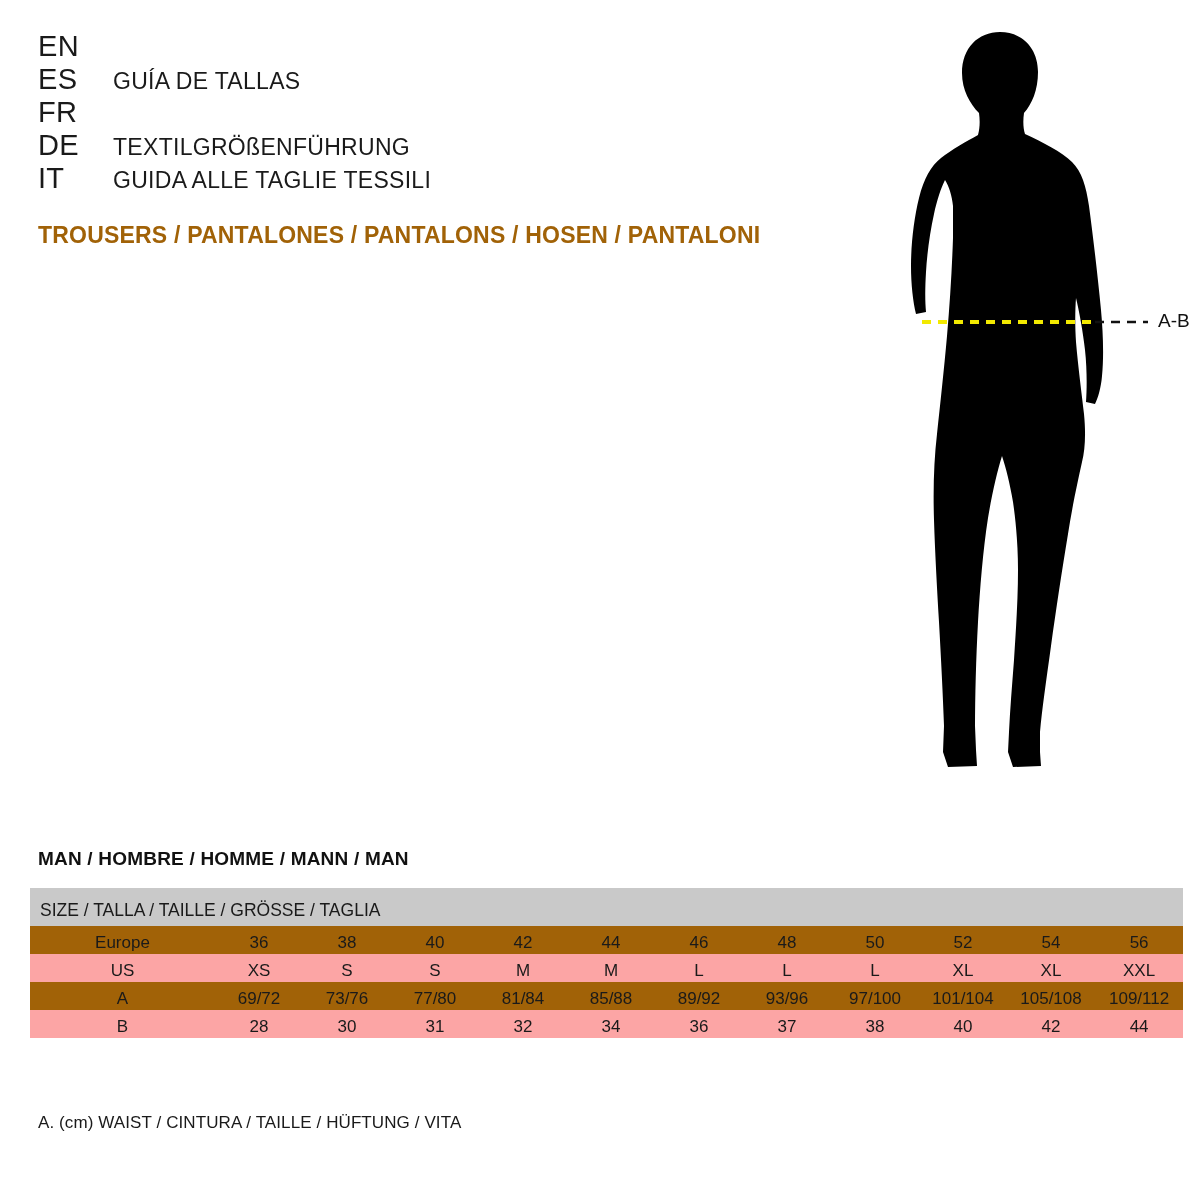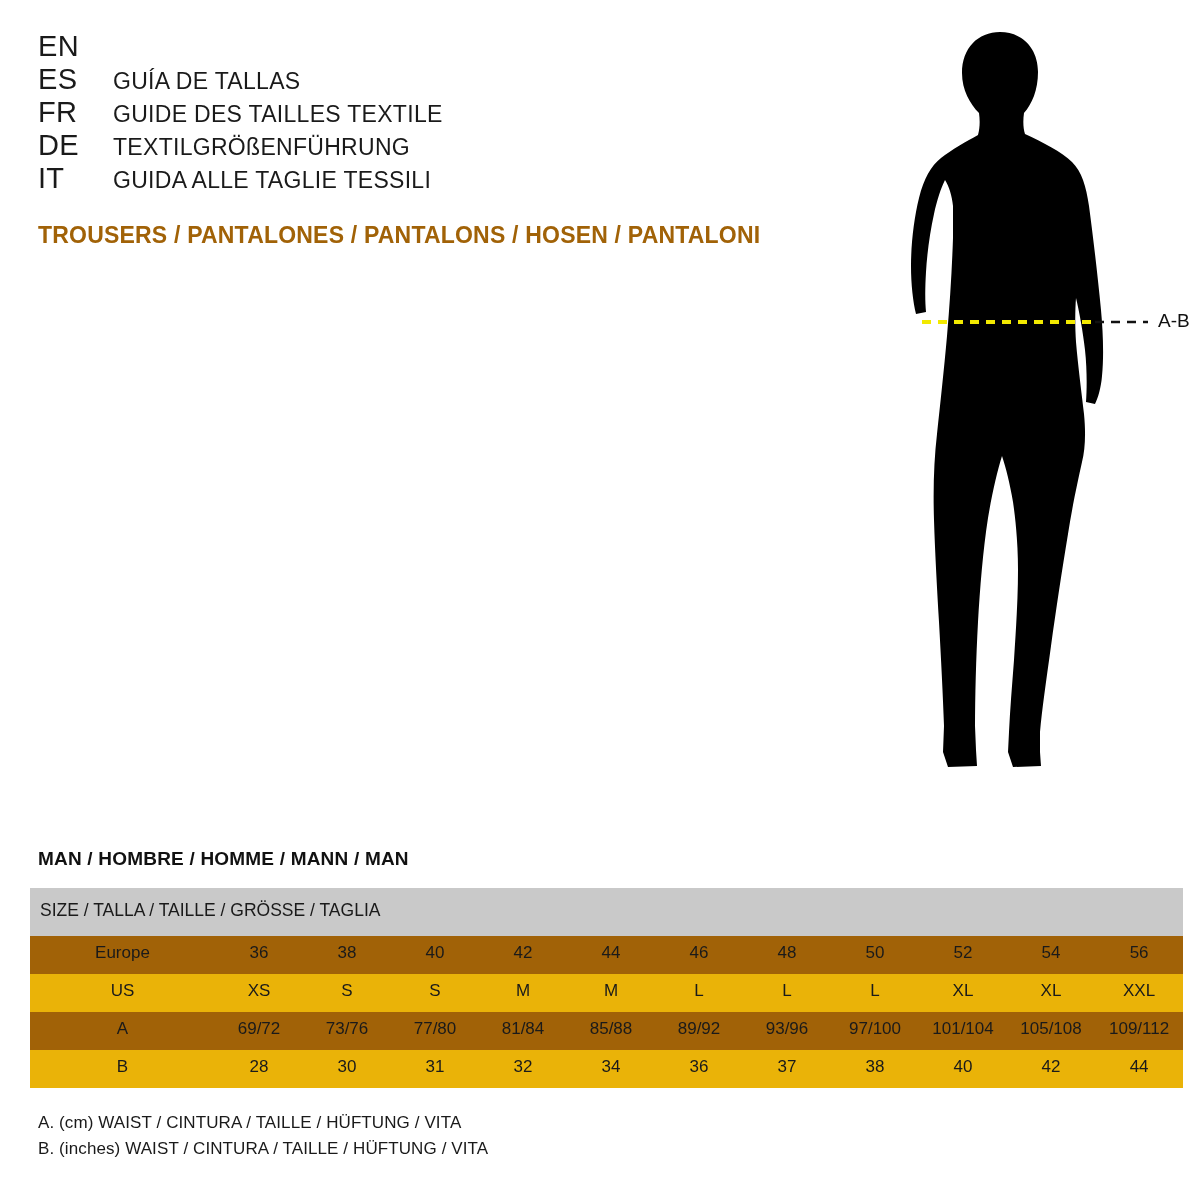--- a/index.html
+++ b/index.html
@@ -75,36 +75,36 @@
   }
   table.size-table {
     border-collapse: collapse;
     width: 1150px;
     table-layout: fixed;
   }
   table.size-table td, table.size-table th {
     font-size: 17px;
     font-weight: normal;
     text-align: center;
-    padding: 7px 0 11px 0;
+    padding: 7px 0 1px 0;
     color: #1a1a1a;
     border: none;
   }
   table.size-table th.head-cell {
     text-align: left;
     padding-left: 10px;
     font-size: 17.5px;
     font-weight: normal;
   }
   tr.header-row td, tr.header-row th {
     background: #c9c9c9;
     height: 30px;
   }
   tr.row-light td { background: #a16207; }
-  tr.row-shade td { background: #eab308; }
+  tr.row-shade td { background: #fca5a5; }
   td.rowlabel {
     text-align: left;
     padding-left: 10px;
   }
   
   #footnotes {
     position: absolute;
     left: 38px;
     top: 1110px;
     width: 900px;
@@ -122,21 +122,20 @@
 <div id="lang-block">
   <div class="lang-row">
     <span class="lang-code">EN</span>
   </div>
   <div class="lang-row">
     <span class="lang-code">ES</span>
     <span class="lang-text">GUÍA DE TALLAS</span>
   </div>
   <div class="lang-row">
     <span class="lang-code">FR</span>
-    <span class="lang-text">GUIDE DES TAILLES TEXTILE</span>
   </div>
   <div class="lang-row">
     <span class="lang-code">DE</span>
     <span class="lang-text">TEXTILGRÖßENFÜHRUNG</span>
   </div>
   <div class="lang-row">
     <span class="lang-code">IT</span>
     <span class="lang-text">GUIDA ALLE TAGLIE TESSILI</span>
   </div>
 </div>
@@ -292,14 +291,13 @@
         <td>40</td>
         <td>42</td>
         <td>44</td>
       </tr>
     </tbody>
   </table>
 </div>
 
 <div id="footnotes">
   <div class="footnote">A. (cm) WAIST / CINTURA / TAILLE / HÜFTUNG / VITA</div>
-  <div class="footnote">B. (inches) WAIST / CINTURA / TAILLE / HÜFTUNG / VITA</div>
 </div>
 
 </body></html>

